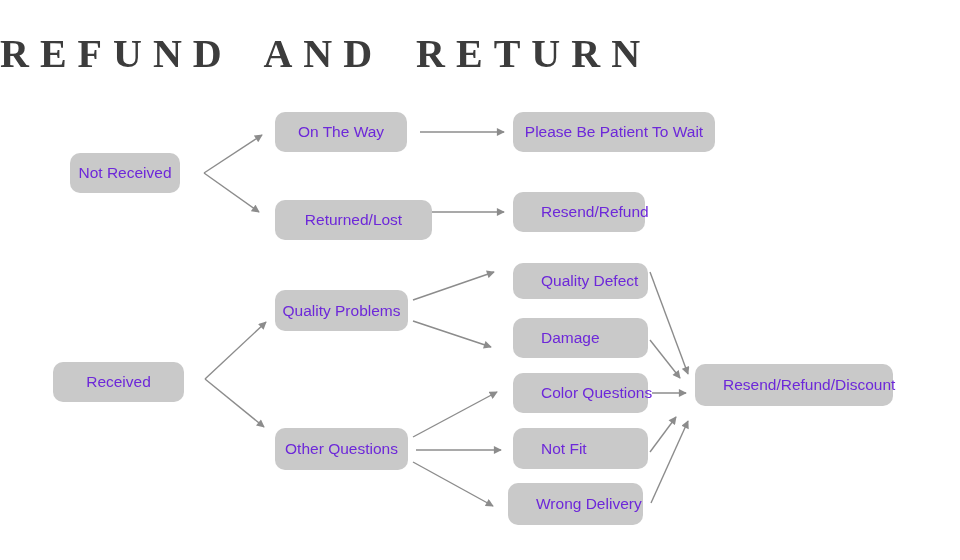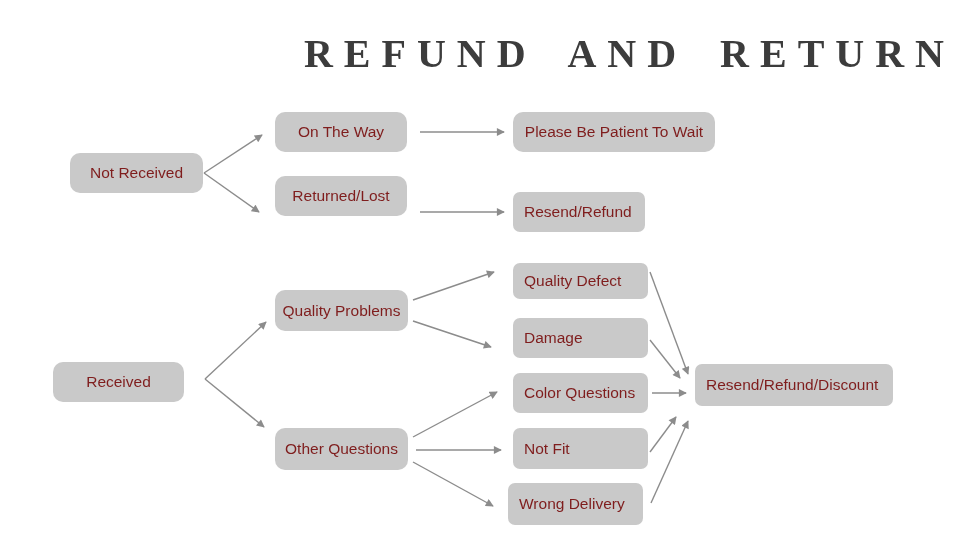--- a/index.html
+++ b/index.html
@@ -4,46 +4,44 @@
 <style>
   html,body{margin:0;padding:0;}
   body{
     width:960px;height:560px;position:relative;overflow:hidden;
     background:#ffffff;
     font-family:"Liberation Sans", sans-serif;
   }
   .stage{position:absolute;inset:0;width:960px;height:560px;}
   .title{
     position:absolute;top:30px;left:0;width:932px;
-    text-align:right;
+    text-align:left;
     font-family:"Liberation Serif", serif;
     font-weight:bold;
     font-size:40px;
     letter-spacing:11px;
     word-spacing:12px;
     color:#3c3c3c;
     white-space:nowrap;
-    padding-left:23px;
   }
   .node{
     position:absolute;
     background:#c9c9c9;
     border-radius:10px;
-    color:#7f1d1d;
+    color:#6d28d9;
     font-size:15.5px;
     display:flex;
     align-items:center;
     justify-content:center;
     white-space:nowrap;
     box-sizing:border-box;
   }
   .node.left{
     justify-content:flex-start;
-    padding-left:11px;
-    border-radius:7px;
+    padding-left:28px;
   }
   svg.connectors{position:absolute;top:0;left:0;width:960px;height:560px;pointer-events:none;}
   svg.connectors line{stroke:#8c8c8c;stroke-width:1.4;}
 </style>
 </head>
 <body>
 
 <div class="stage">
 
   <div class="title">REFUND AND RETURN</div>
@@ -65,27 +63,27 @@
     <line x1="413" y1="437" x2="497" y2="392" marker-end="url(#ah)"></line>
     <line x1="416" y1="450" x2="501" y2="450" marker-end="url(#ah)"></line>
     <line x1="413" y1="462" x2="493" y2="506" marker-end="url(#ah)"></line>
     <line x1="650" y1="272" x2="688" y2="374" marker-end="url(#ah)"></line>
     <line x1="650" y1="340" x2="680" y2="378" marker-end="url(#ah)"></line>
     <line x1="652" y1="393" x2="686" y2="393" marker-end="url(#ah)"></line>
     <line x1="650" y1="452" x2="676" y2="417" marker-end="url(#ah)"></line>
     <line x1="651" y1="503" x2="688" y2="421" marker-end="url(#ah)"></line>
   </svg>
 
-  <div class="node" style="left:70px;top:153px;width:133px;height:40px">Not Received</div>
+  <div class="node" style="left:70px;top:153px;width:110px;height:40px">Not Received</div>
 
   <div class="node" style="left:275px;top:112px;width:132px;height:40px">On The Way</div>
 
   <div class="node" style="left:513px;top:112px;width:202px;height:40px">Please Be Patient To Wait</div>
 
-  <div class="node" style="left:275px;top:176px;width:132px;height:40px">Returned/Lost</div>
+  <div class="node" style="left:275px;top:200px;width:157px;height:40px">Returned/Lost</div>
 
   <div class="node left" style="left:513px;top:192px;width:132px;height:40px">Resend/Refund</div>
 
   <div class="node" style="left:53px;top:362px;width:131px;height:40px">Received</div>
 
   <div class="node" style="left:275px;top:290px;width:133px;height:41px">Quality Problems</div>
 
   <div class="node" style="left:275px;top:428px;width:133px;height:42px">Other Questions</div>
 
   <div class="node left" style="left:513px;top:263px;width:135px;height:36px">Quality Defect</div>

